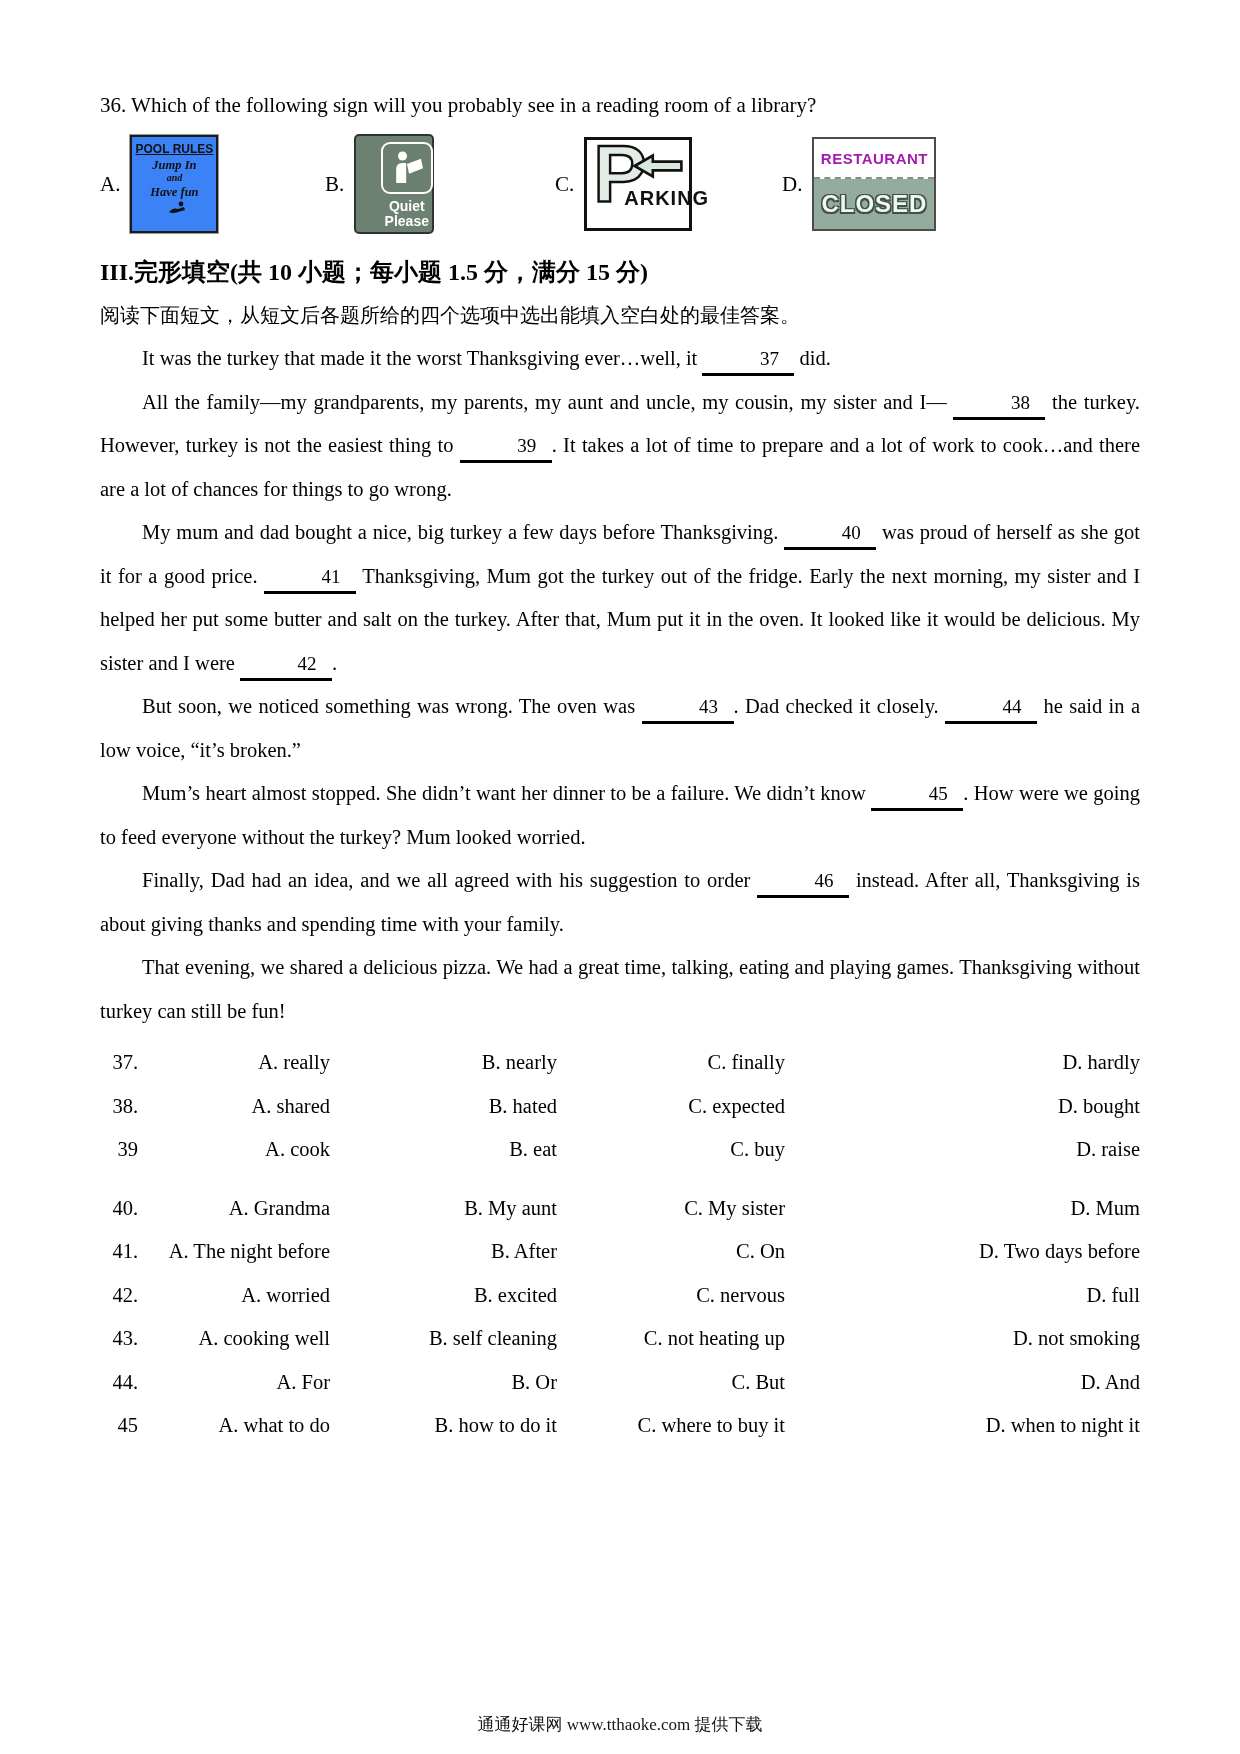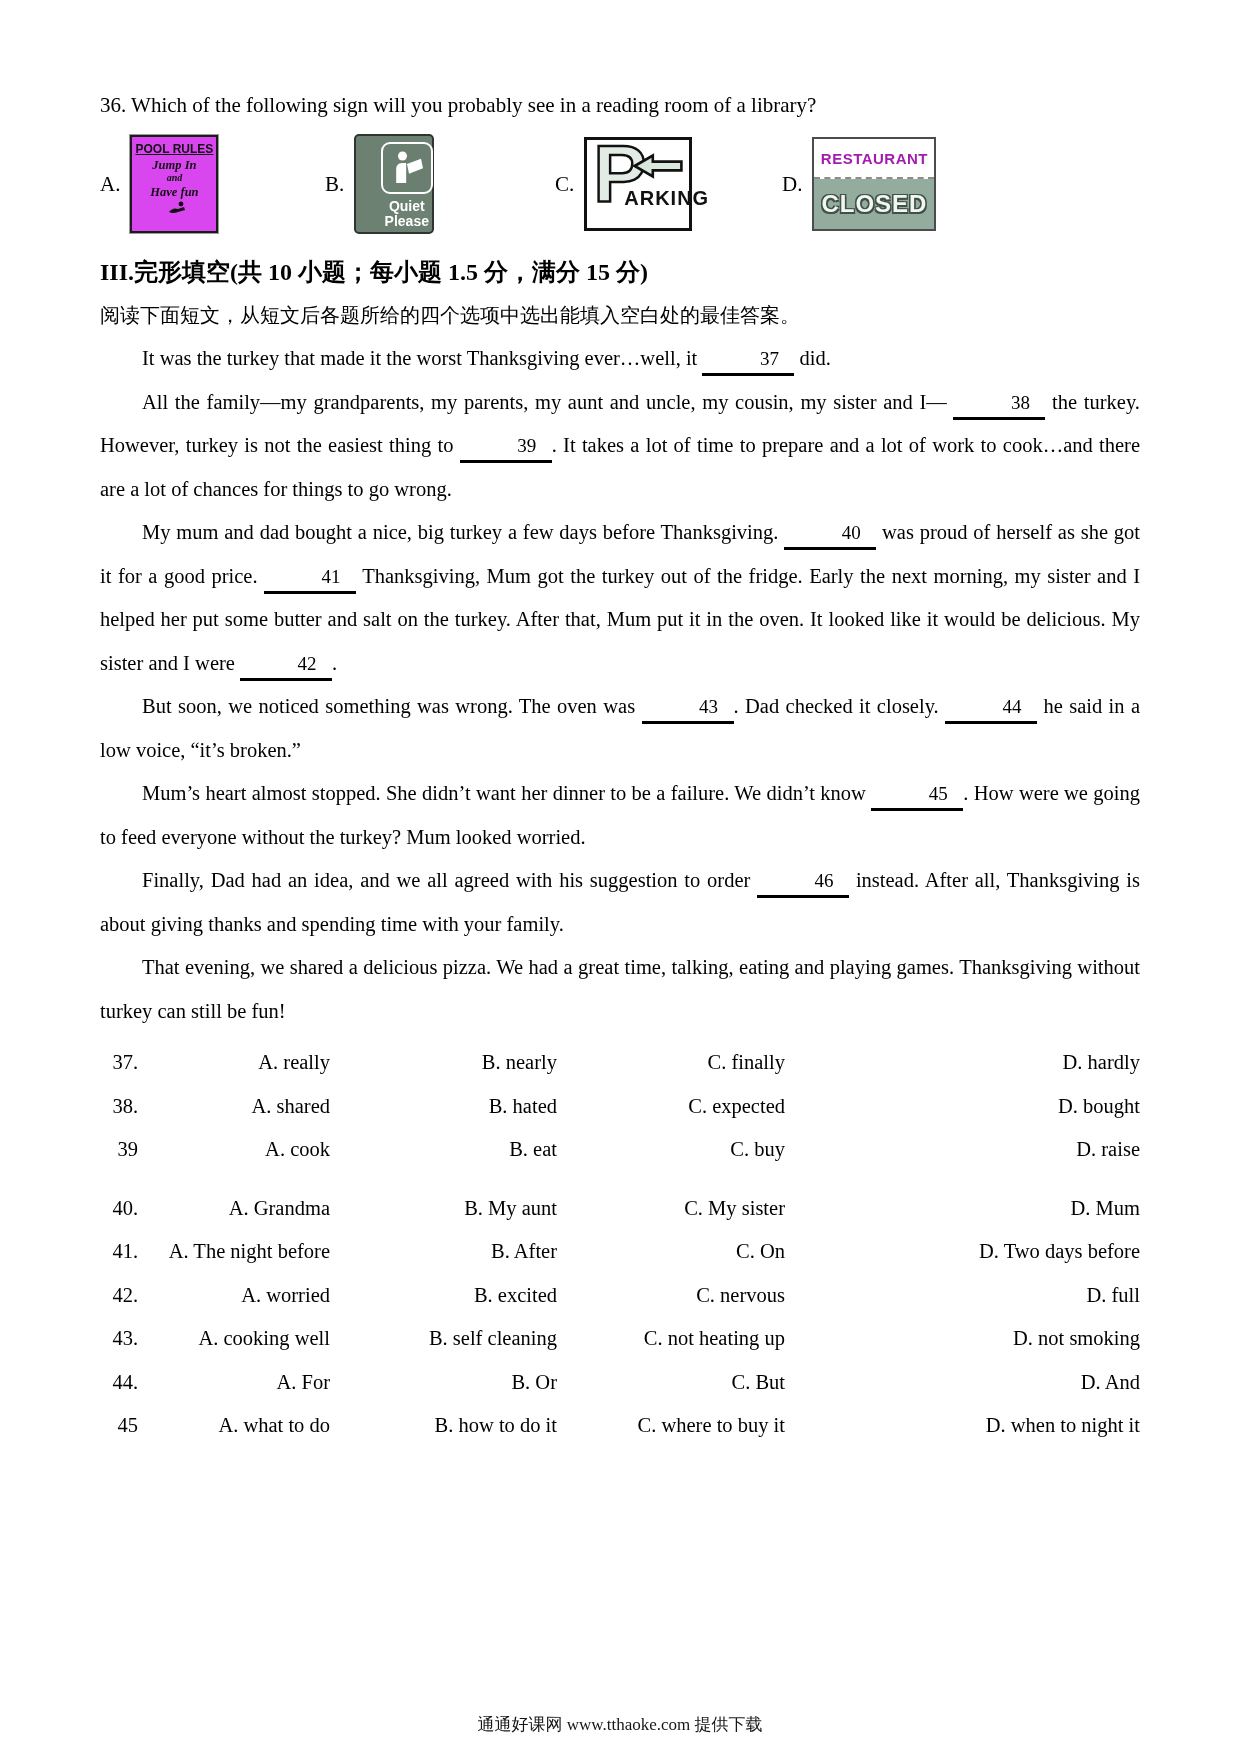--- a/index.html
+++ b/index.html
@@ -14,21 +14,21 @@
     overflow:hidden;
     border-radius:12px;
   }
   .q36{font-size:21px;line-height:26px;}
   
   .signs-row{position:relative;height:104px;margin-top:14px;}
   .sign-group{position:absolute;top:0;height:100%;display:flex;align-items:center;gap:10px;}
   .opt-letter{font-size:21px;}
   .sign{box-sizing:border-box;flex:none;}
   
-  .sign-pool{width:88px;height:98px;background:#d946ef;border:2px solid #1b1b1b;box-shadow:0 0 0 1px #9a9a9a;text-align:center;padding-top:5px;}
+  .sign-pool{width:88px;height:98px;background:#3b82f6;border:2px solid #1b1b1b;box-shadow:0 0 0 1px #9a9a9a;text-align:center;padding-top:5px;}
   .pool-title{font-family:"Liberation Sans",sans-serif;font-weight:bold;font-size:12px;text-decoration:underline;color:#111;}
   .pool-line{font-style:italic;font-weight:bold;font-size:12.5px;line-height:14px;margin-top:2px;color:#111;}
   .pool-and{font-style:italic;font-weight:bold;font-size:10px;line-height:11px;color:#111;}
   .pool-swim{margin-top:2px;margin-left:34px;display:block;}
   
   .sign-quiet{width:80px;height:100px;background:#6d8173;border:2px solid #2c352e;border-radius:5px;text-align:center;padding-top:6px;padding-left:25px;}
   .quiet-iconbox{width:52px;height:52px;margin:0 auto;border:2.5px solid #fff;border-radius:9px;display:flex;align-items:center;justify-content:center;box-sizing:border-box;background:#63785f22;}
   .quiet-text{color:#fff;font-family:"Liberation Sans",sans-serif;font-weight:bold;font-size:14px;line-height:15px;margin-top:5px;}
   
   .sign-parking{width:108px;height:94px;background:#fff;border:3px solid #111;position:relative;}

